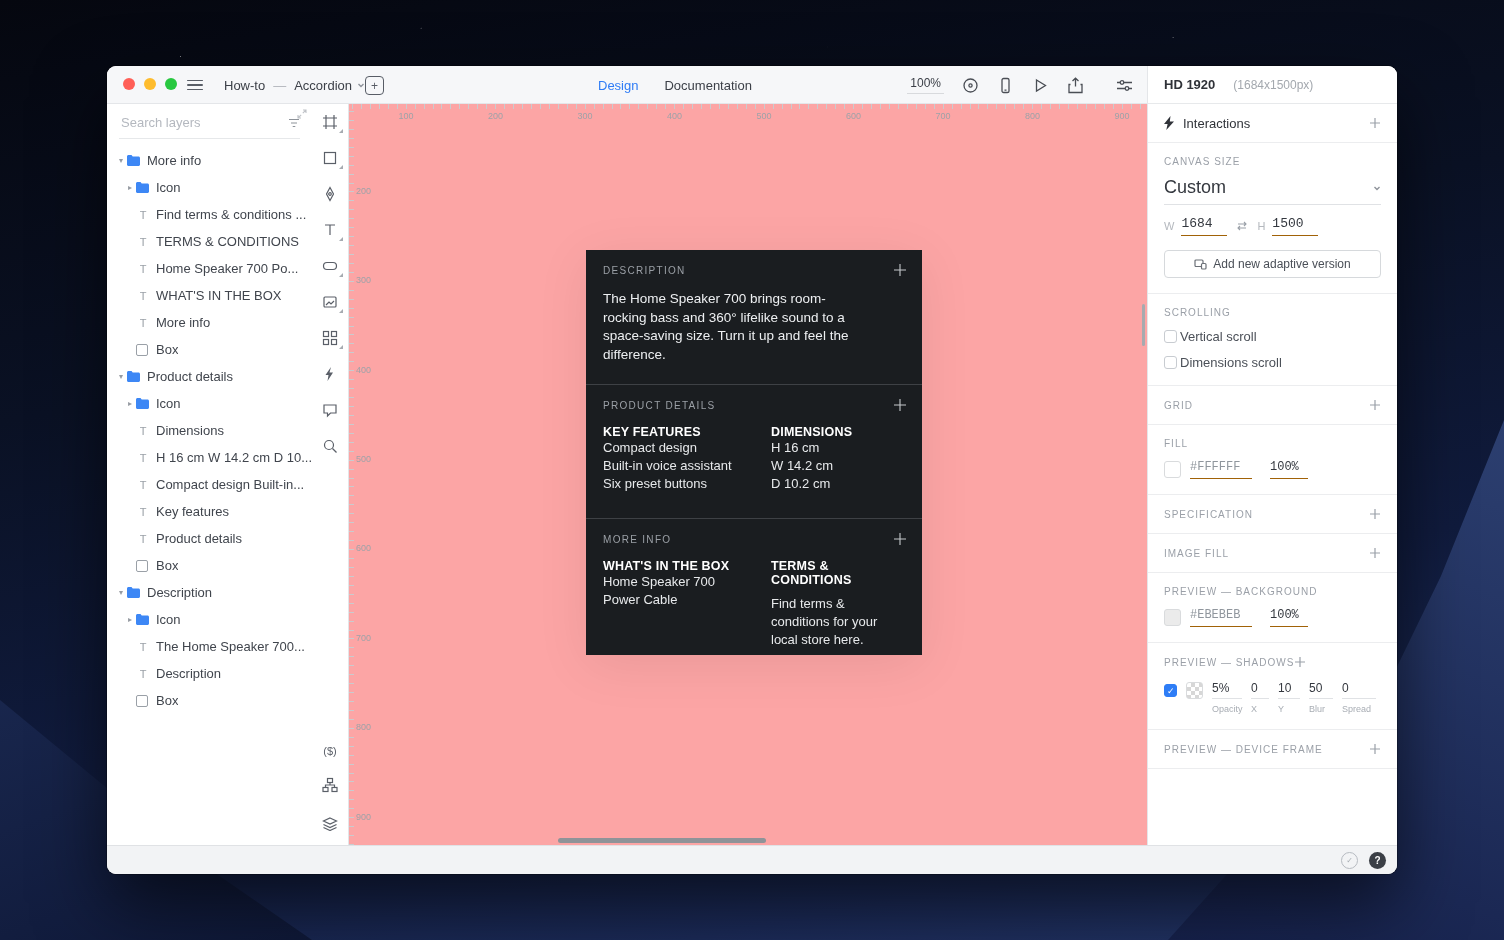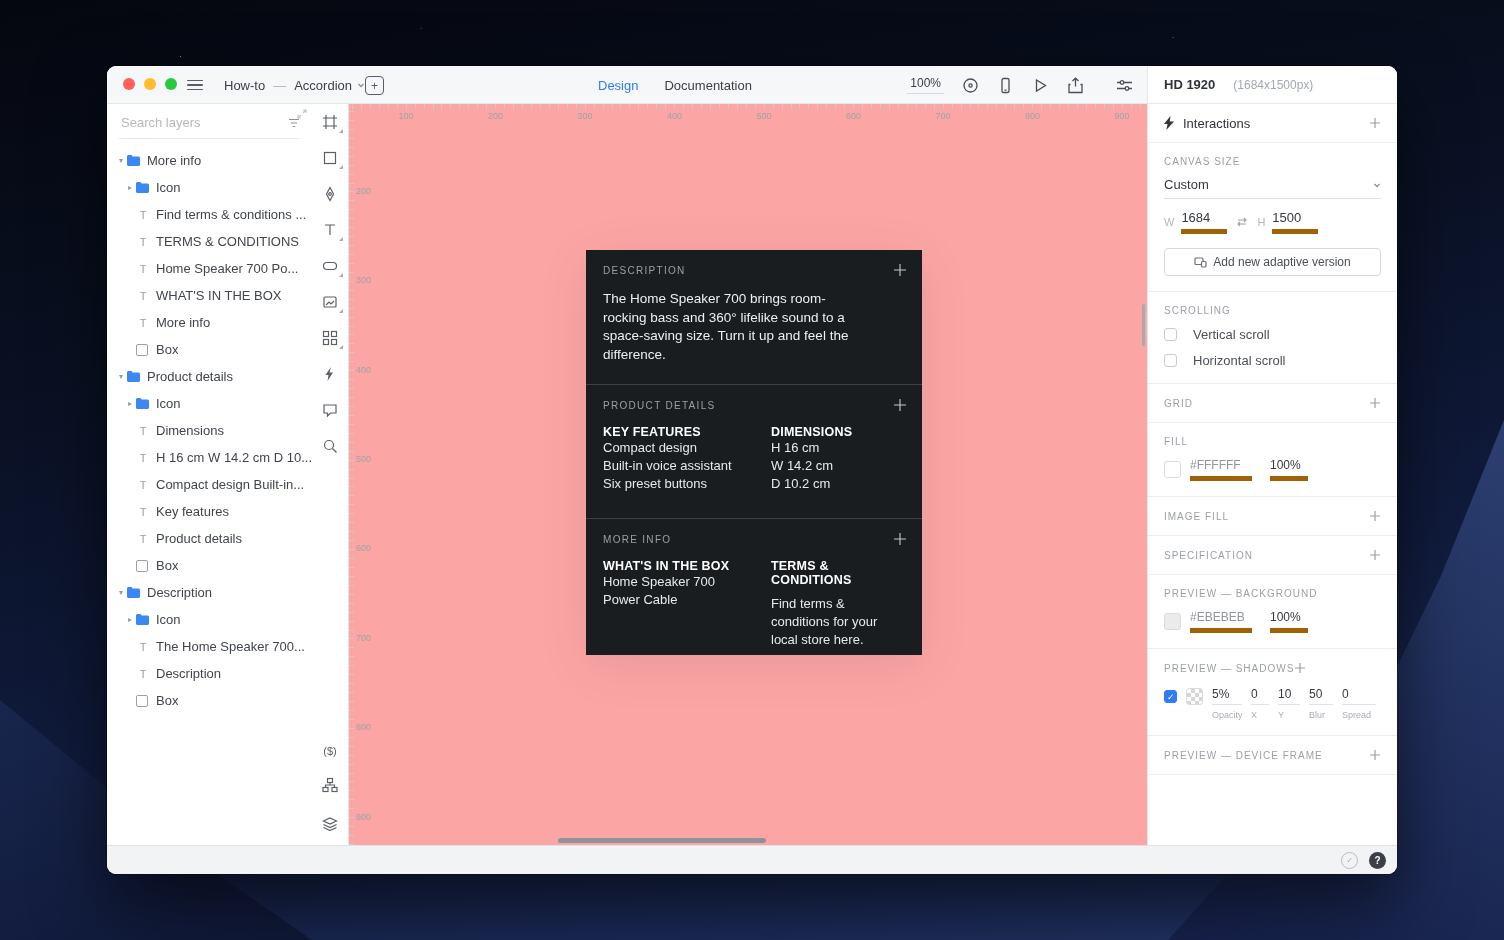--- a/index.html
+++ b/index.html
@@ -112,29 +112,29 @@
 
   
   .inspector{width:250px;flex:0 0 250px;background:#fff;border-left:1px solid #e4e6e9;box-sizing:border-box;overflow:hidden}
   .insp-row{height:38px;display:flex;align-items:center;padding:0 16px;border-bottom:1px solid #ecedef}
   .insp-row .grow{flex:1}
   .sec-label{font-size:10px;letter-spacing:1px;color:#9ba0a8;font-weight:500}
   .plus-btn svg{stroke:#9aa0a8;stroke-width:1.2;fill:none;display:block}
   .interactions-label{font-size:13px;color:#303339;margin-left:9px}
   .insp-section{padding:13px 16px 15px;border-bottom:1px solid #ecedef}
   .select-row{margin-top:10px;display:flex;align-items:center;border-bottom:1px solid #e0e2e5;padding-bottom:6px}
-  .select-row .val{flex:1;font-size:13px;color:#34383f}
+  .select-row .val{flex:1;font-size:18px;color:#34383f}
   .wh-row{margin-top:11px;display:flex;align-items:center;gap:7px}
   .mini-label{font-size:11px;color:#b4b8be}
-  .uin{border:none;outline:none;background:transparent;border-bottom:5px solid #a16207;font-size:13px;color:#34383f;padding:0 0 4px;font-family:Liberation Sans, sans-serif}
+  .uin{border:none;outline:none;background:transparent;border-bottom:1px solid #a16207;font-size:13px;color:#34383f;padding:0 0 4px;font-family:Liberation Mono, monospace}
   .uin.w48{width:46px}
   .swap-ico{margin:0 2px}
   .adaptive-btn{margin-top:14px;height:26px;border:1px solid #d6d9dc;border-radius:4px;background:#fff;display:flex;align-items:center;justify-content:center;gap:6px;font-size:12px;color:#4a4f57}
   .adaptive-btn svg{stroke:#6b7077;fill:none;stroke-width:1.2}
-  .cb-row{margin-top:11px;display:flex;align-items:center;gap:16px}
+  .cb-row{margin-top:11px;display:flex;align-items:center;gap:3px}
   .cb{width:13px;height:13px;border:1px solid #c8ccd1;border-radius:3px;background:#fff;box-sizing:border-box}
   .cb.checked{background:#2e7df6;border-color:#2e7df6;position:relative}
   .cb.checked::after{content:"✓";position:absolute;left:2px;top:0;font-size:9px;color:#fff;line-height:13px}
   .cb-label{font-size:13px;color:#4b5058}
   .swatch{width:17px;height:17px;border:1px solid #d9dbdd;border-radius:3px;box-sizing:border-box}
   .swatch.checker{background-image:linear-gradient(45deg,#d7d7d7 25%,transparent 25%,transparent 75%,#d7d7d7 75%),linear-gradient(45deg,#d7d7d7 25%,#fff 25%,#fff 75%,#d7d7d7 75%);background-size:8px 8px;background-position:0 0,4px 4px}
   .fill-row{margin-top:11px;display:flex;align-items:center}
   .fill-row .swatch{margin-right:9px}
   .uin.hex{width:62px;font-size:12px;color:#90969d;margin-right:18px}
   .uin.op{width:38px;font-size:12px;color:#34383f}
@@ -562,21 +562,21 @@
       </div>
 
       <div class="insp-section">
         <div class="sec-label">SCROLLING</div>
         <div class="cb-row">
           <span class="cb"></span>
           <span class="cb-label">Vertical scroll</span>
         </div>
         <div class="cb-row">
           <span class="cb"></span>
-          <span class="cb-label">Horizontal scroll</span>
+          <span class="cb-label">Dimensions scroll</span>
         </div>
       </div>
 
       <div class="insp-row">
         <span class="sec-label grow">GRID</span>
         <span class="plus-btn">
             <svg width="12" height="12" viewBox="0 0 12 12">
               <path d="M6 1v10M1 6h10"></path>
             </svg>
           </span>
@@ -585,30 +585,30 @@
       <div class="insp-section">
         <div class="sec-label">FILL</div>
         <div class="fill-row">
           <span class="swatch" style="background:#FFFFFF"></span>
           <input class="uin hex" value="#FFFFFF" style="">
           <input class="uin op" value="100%" style="">
         </div>
       </div>
 
       <div class="insp-row">
-        <span class="sec-label grow">IMAGE FILL</span>
+        <span class="sec-label grow">SPECIFICATION</span>
         <span class="plus-btn">
             <svg width="12" height="12" viewBox="0 0 12 12">
               <path d="M6 1v10M1 6h10"></path>
             </svg>
           </span>
       </div>
 
       <div class="insp-row">
-        <span class="sec-label grow">SPECIFICATION</span>
+        <span class="sec-label grow">IMAGE FILL</span>
         <span class="plus-btn">
             <svg width="12" height="12" viewBox="0 0 12 12">
               <path d="M6 1v10M1 6h10"></path>
             </svg>
           </span>
       </div>
 
       <div class="insp-section">
         <div class="sec-label">PREVIEW — BACKGROUND</div>
         <div class="fill-row">

